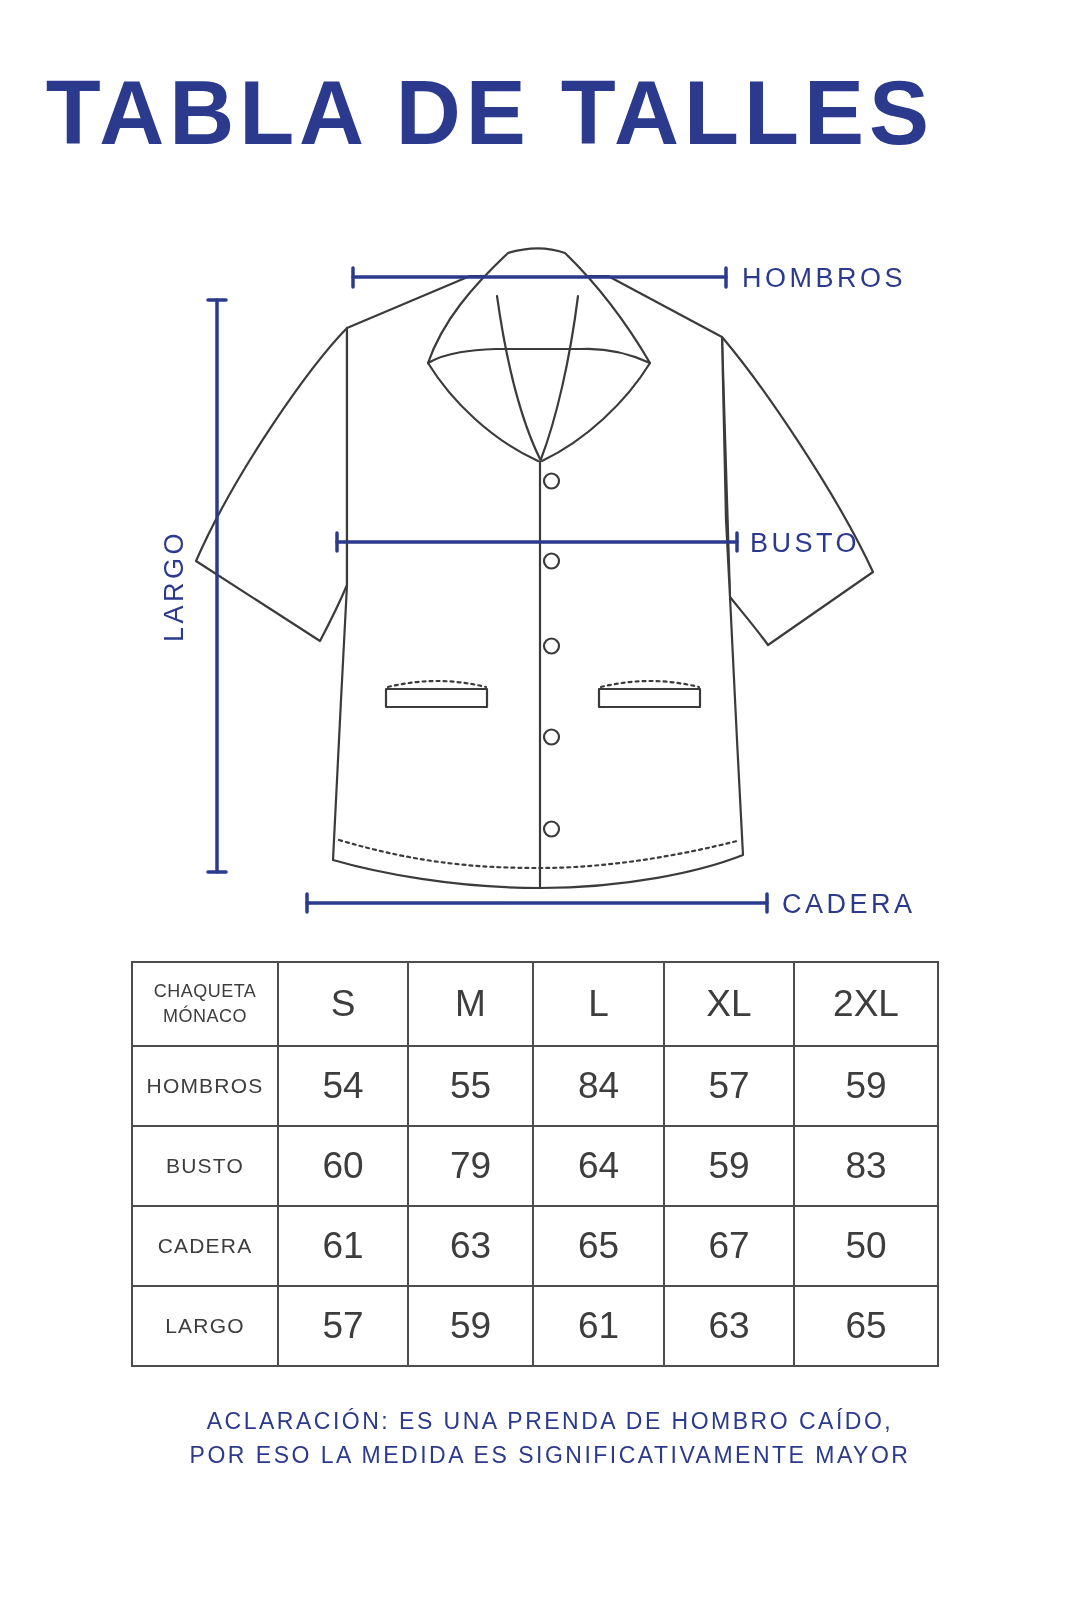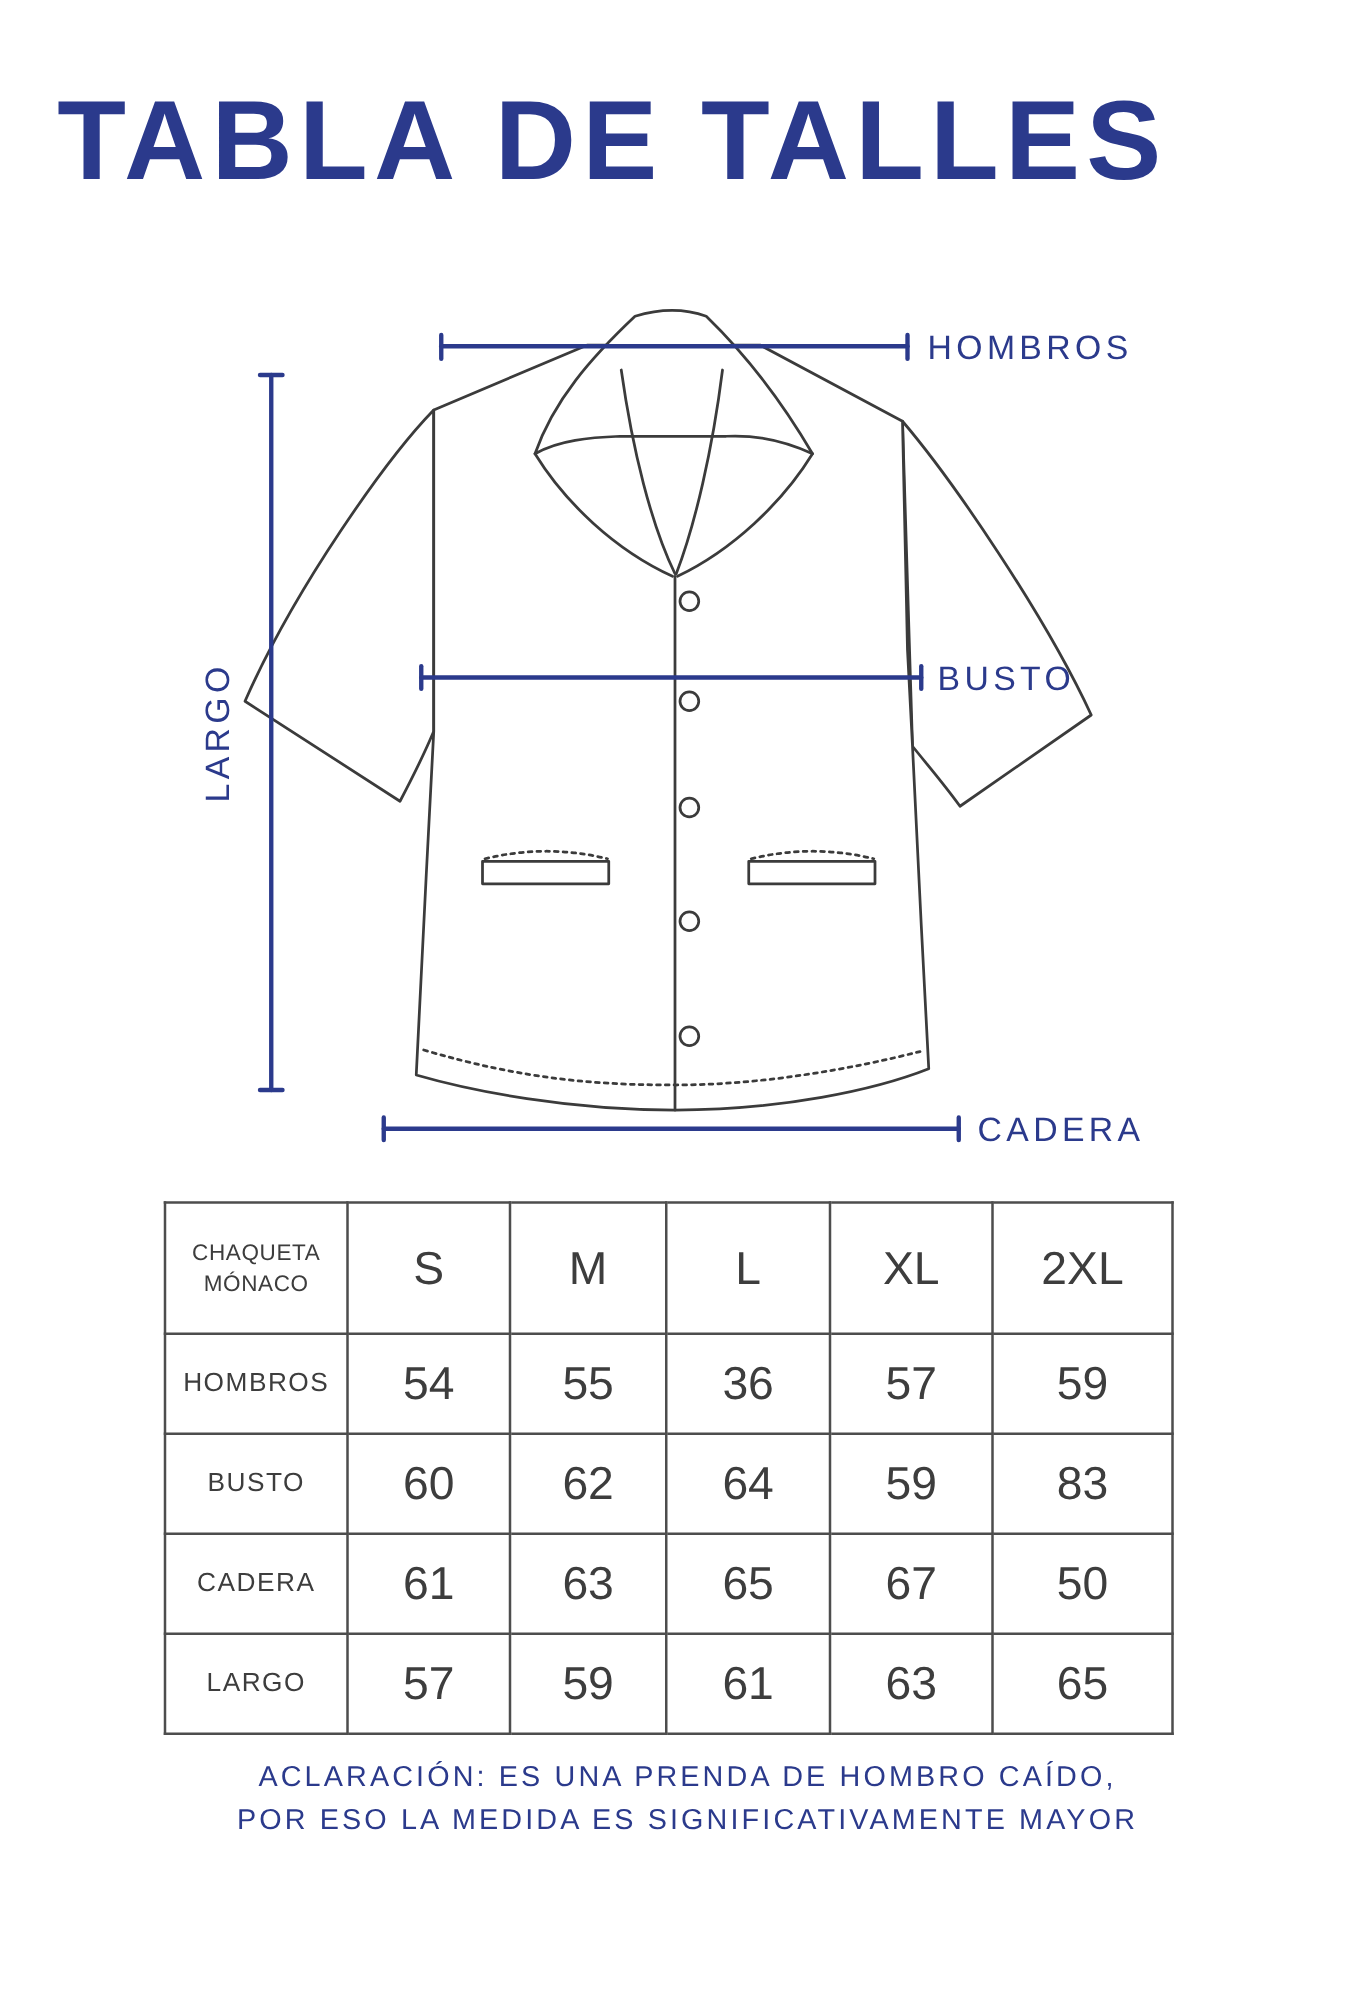--- a/index.html
+++ b/index.html
@@ -19,21 +19,21 @@
   }
   .size-table{
     position:absolute;left:131px;top:961px;
     border-collapse:collapse;table-layout:fixed;width:806px;
     color:#3d3d3d;
   }
   .size-table td,.size-table th{
     border:2px solid #4d4d4d;text-align:center;vertical-align:middle;
     padding:0;background:#ffffff;font-weight:normal;
   }
-  tr.header-row{height:105px;}
+  tr.header-row{height:84px;}
   tr.data-row{height:80px;}
   .product-cell{font-size:18px;letter-spacing:0.5px;line-height:25px;}
   .size-head{font-size:37px;font-weight:300;}
   .row-label{font-size:21px;letter-spacing:1.2px;}
   .cell-value{font-size:37px;font-weight:300;margin-left:20px;}
   .note{
     position:absolute;left:10px;top:1404px;width:1080px;text-align:center;
     color:#2b3a8c;font-size:23px;line-height:34px;letter-spacing:2.5px;
   }
 </style>
@@ -123,28 +123,28 @@
     <th class="size-head">S</th>
     <th class="size-head">M</th>
     <th class="size-head">L</th>
     <th class="size-head">XL</th>
     <th class="size-head">2XL</th>
   </tr>
   <tr class="data-row">
     <td class="row-label">HOMBROS</td>
     <td class="cell-value">54</td>
     <td class="cell-value">55</td>
-    <td class="cell-value">36</td>
+    <td class="cell-value">84</td>
     <td class="cell-value">57</td>
     <td class="cell-value">59</td>
   </tr>
   <tr class="data-row">
     <td class="row-label">BUSTO</td>
     <td class="cell-value">60</td>
-    <td class="cell-value">62</td>
+    <td class="cell-value">79</td>
     <td class="cell-value">64</td>
     <td class="cell-value">59</td>
     <td class="cell-value">83</td>
   </tr>
   <tr class="data-row">
     <td class="row-label">CADERA</td>
     <td class="cell-value">61</td>
     <td class="cell-value">63</td>
     <td class="cell-value">65</td>
     <td class="cell-value">67</td>

